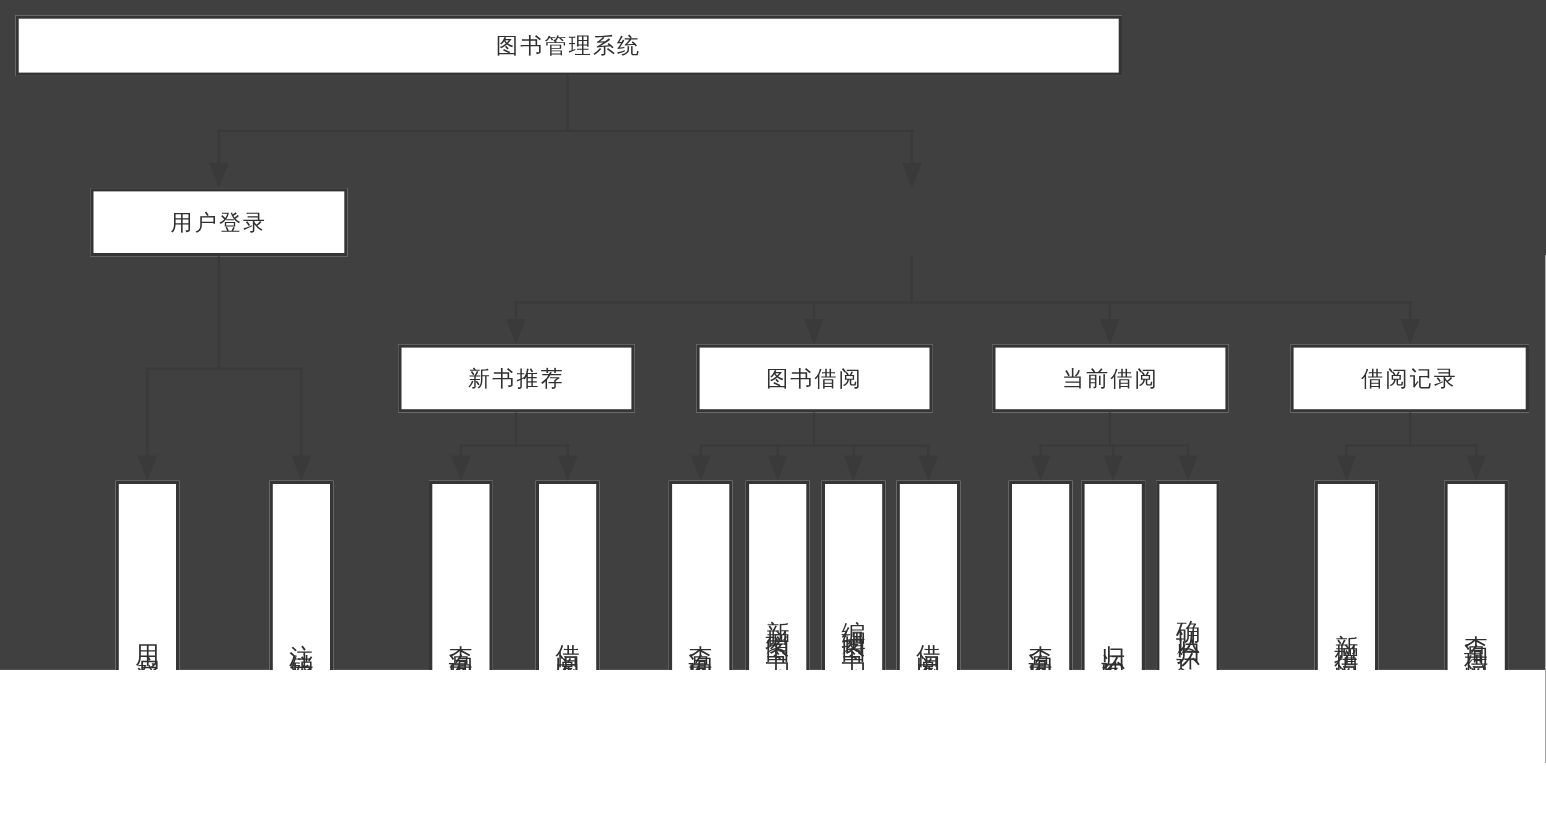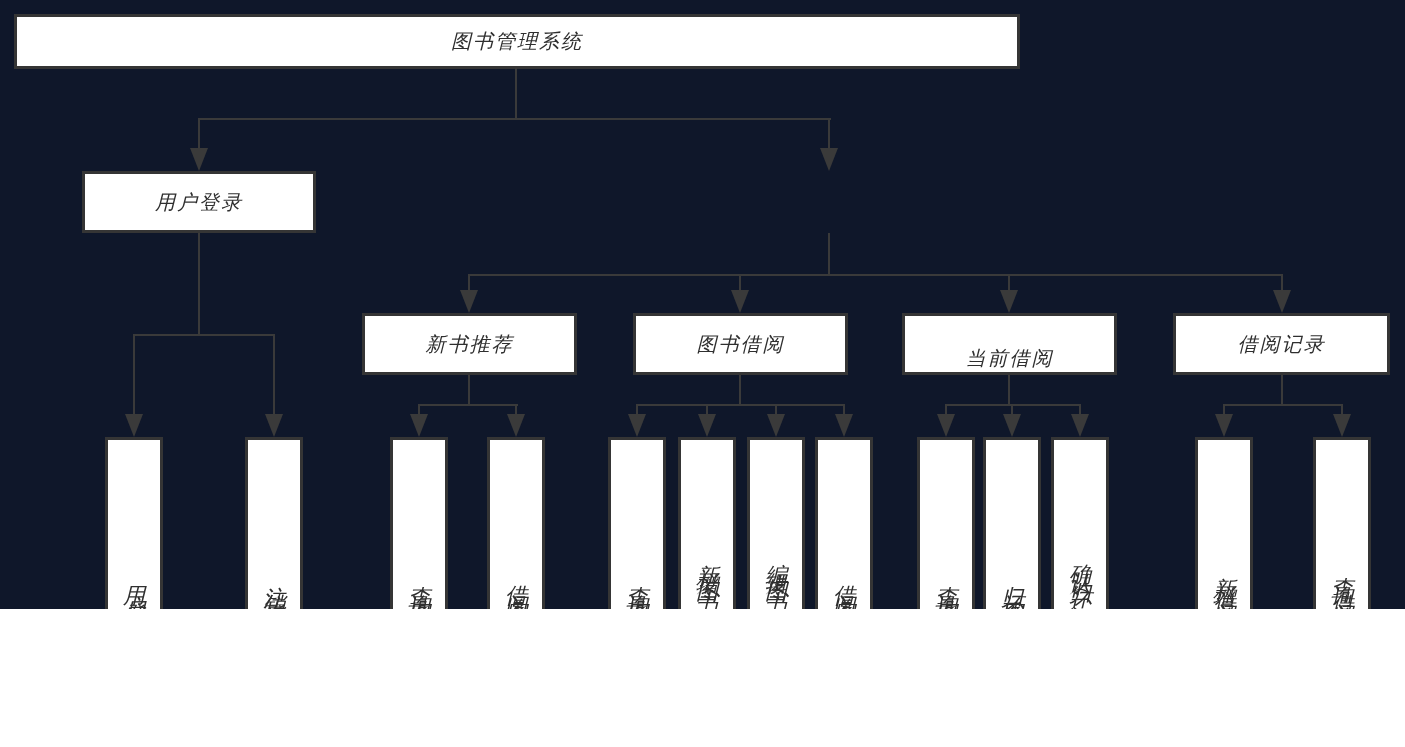--- a/index.html
+++ b/index.html
@@ -1,18 +1,18 @@
 <!DOCTYPE html>
 <html><head>
 <meta charset="utf-8">
 <style>
   html,body{margin:0;padding:0;background:#fff;}
   #canvas{
-    position:relative;width:1405px;height:609px;background:#0f172a;
-    font-family:"Liberation Sans","DejaVu Sans",sans-serif;overflow:hidden;font-style:italic;
+    position:relative;width:1405px;height:609px;background:#404040;
+    font-family:"Liberation Sans","DejaVu Sans",sans-serif;overflow:hidden;
   }
   .box{
     position:absolute;box-sizing:border-box;background:#ffffff;
     border:3px solid #353535;display:flex;align-items:center;justify-content:center;
     color:#2f2f2f;
   }
   .hbox{font-size:20px;letter-spacing:2px;font-weight:400;}
   .vbox{width:58px;top:437px;height:298px;}
   .vbox .vtext{
     writing-mode:vertical-rl;text-orientation:mixed;
@@ -41,21 +41,21 @@
   <div class="box hbox" style="left:82px;top:171px;width:234px;height:62px;">
     <span>用户登录</span>
   </div>
 
   <div class="box hbox" style="left:362px;top:313px;width:215px;height:62px;">
     <span>新书推荐</span>
   </div>
   <div class="box hbox" style="left:633px;top:313px;width:215px;height:62px;">
     <span>图书借阅</span>
   </div>
-  <div class="box hbox" style="left:902px;top:313px;width:215px;height:62px;align-items:flex-end;">
+  <div class="box hbox" style="left:902px;top:313px;width:215px;height:62px;">
     <span>当前借阅</span>
   </div>
   <div class="box hbox" style="left:1173px;top:313px;width:217px;height:62px;">
     <span>借阅记录</span>
   </div>
 
   <div class="box vbox" style="left:105px;">
     <span class="vtext">用户登录</span>
   </div>
   <div class="box vbox" style="left:245px;">

